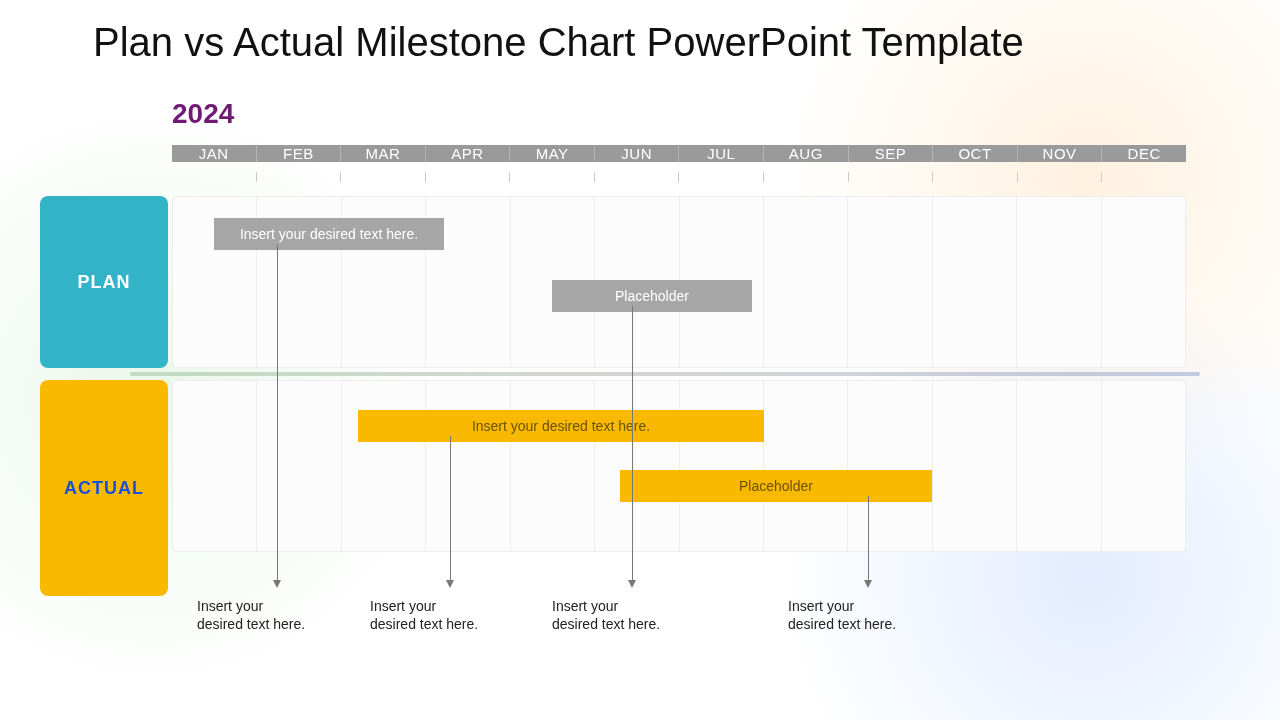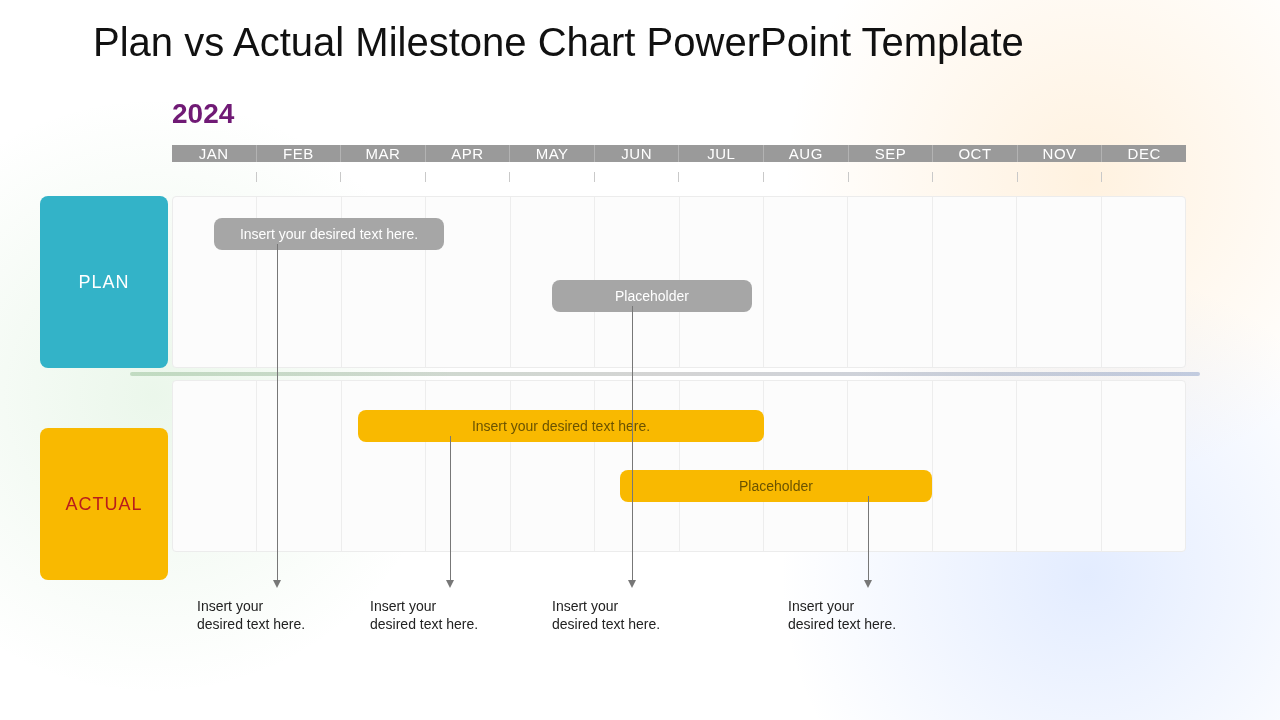--- a/index.html
+++ b/index.html
@@ -34,43 +34,43 @@
 
   .ticks {
     position: absolute; left: 172px; top: 172px; width: 1014px; height: 10px; display: flex;
   }
   .ticks div { flex: 1; border-left: 1px solid #c9c9c9; }
   .ticks div:first-child { border-left: none; }
 
   .row-label {
     position: absolute; width: 128px; border-radius: 8px;
     display: flex; align-items: center; justify-content: center;
-    font-weight: 400; letter-spacing: 1px; font-size: 18px;
+    font-weight: 700; letter-spacing: 1px; font-size: 18px;
   }
   .row-label.plan   { left: 40px; top: 196px; height: 172px; background: #33b3c8; color: #fff; }
-  .row-label.actual { left: 40px; top: 380px; height: 152px; background: #f9b900; color: #b91c1c; margin-top: 48px; }
+  .row-label.actual { left: 40px; top: 380px; height: 216px; background: #f9b900; color: #1d4ed8; }
 
   .lane {
     position: absolute; left: 172px; width: 1014px; height: 172px;
     background: #fcfcfc; border: 1px solid #ececec; border-radius: 4px;
   }
   .lane .grid { position: absolute; inset: 0; display: flex; }
   .lane .grid div { flex: 1; border-left: 1px solid #ededed; }
   .lane .grid div:first-child { border-left: none; }
   .lane.plan   { top: 196px; }
   .lane.actual { top: 380px; }
 
   .divider {
     position: absolute; left: 130px; top: 372px; width: 1070px; height: 4px;
     background: linear-gradient(90deg, rgba(150,190,150,0.5), rgba(160,160,160,0.45), rgba(140,160,200,0.5));
     border-radius: 2px;
   }
 
   .bar {
-    position: absolute; height: 26px; border-radius: 8px;
+    position: absolute; height: 26px; border-radius: 0;
     display: flex; align-items: center; justify-content: center;
     font-size: 14px; padding: 16px 8px; white-space: nowrap;
   }
   .bar.grey   { background: #a6a6a6; color: #fff; }
   .bar.yellow { background: #f9b900; color: #6b5300; }
 
   .vline {
     position: absolute; width: 0; border-left: 1px solid #777;
   }
   .arrowhead {

